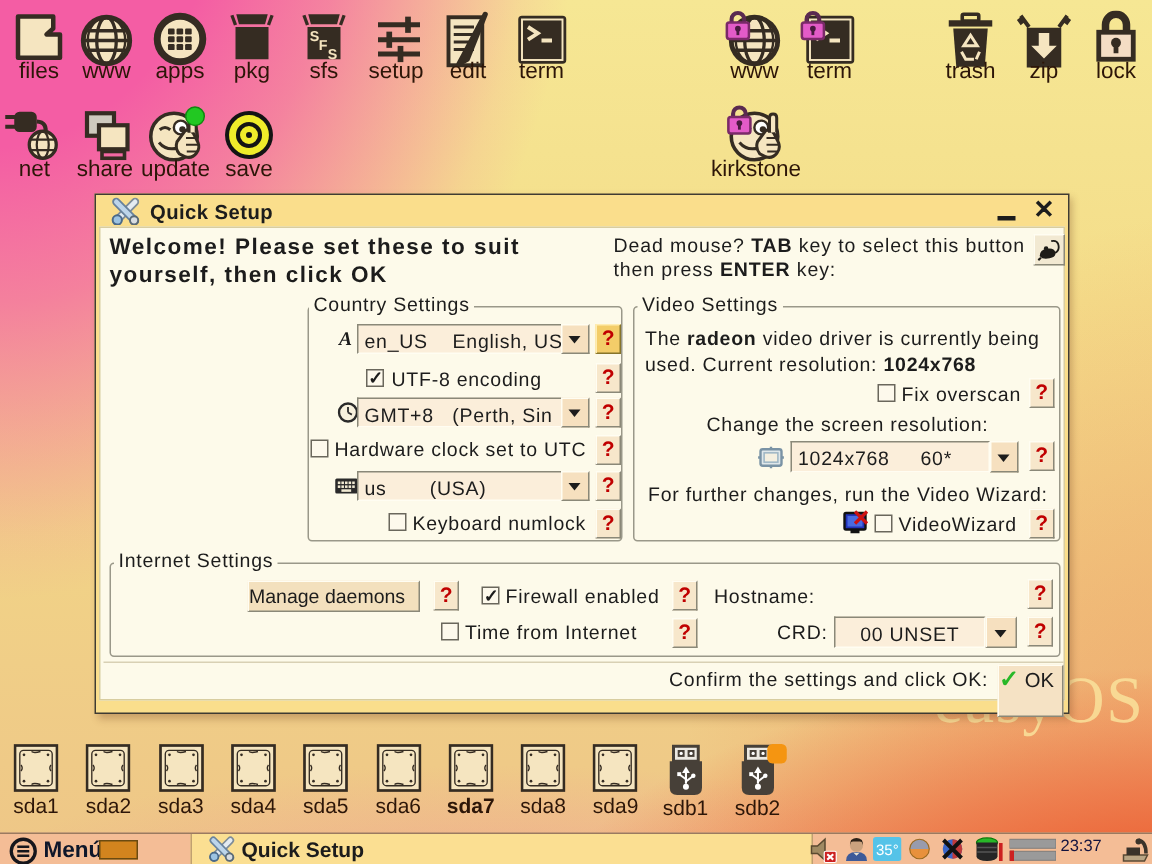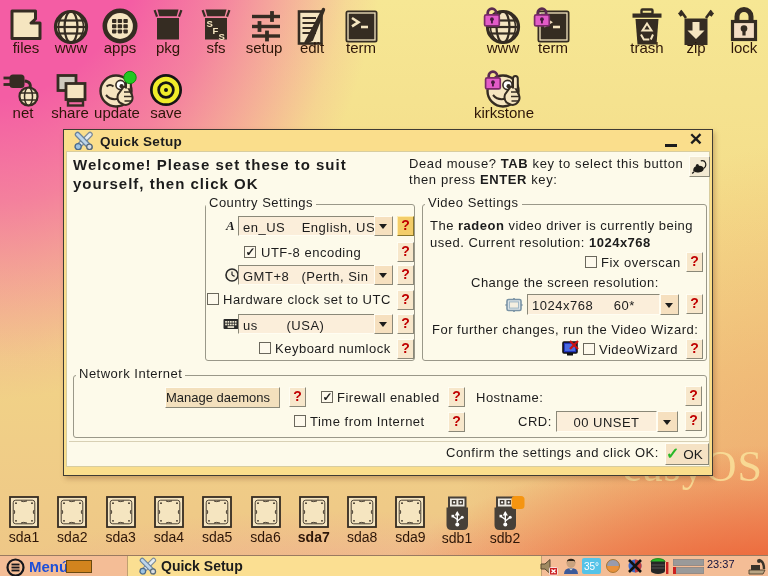--- a/index.html
+++ b/index.html
@@ -400,48 +400,48 @@
 <div class="txt" style="left:495px; top:188px;"><svg width="17" height="17" viewBox="0 0 17 17" style="">
           <rect x="1" y="2" width="14" height="11" rx="1" fill="#2233bb" stroke="#111" stroke-width="1.6"></rect>
           <rect x="3" y="4" width="10" height="7" fill="#4a6ae0"></rect>
           <rect x="5" y="13" width="6" height="2.5" fill="#111"></rect>
           <path d="M8 1 L16 9 M16 1 L8 9" stroke="#cc1111" stroke-width="2.2"></path>
         </svg></div>
 <div class="cb" style="left:516px; top:191px;"></div>
 <div class="txt" style="left:532px; top:190px;">VideoWizard</div>
 <div class="qbtn" style="left:619px; top:187px; width:17px; height:20px;">?</div>
 <div class="fieldset" style="left:6px; top:223px; width:634px; height:63px;"></div>
-<div class="legend" style="left:9px; top:214px;">Network Internet</div>
+<div class="legend" style="left:9px; top:214px;">Internet Settings</div>
 <div class="btn" style="left:98px; top:235px; width:115px; height:21px;line-height:20px; background:#f3e0bd;">Manage daemons</div>
 <div class="qbtn" style="left:222px; top:235px; width:17px; height:20px;">?</div>
 <div class="cb ck" style="left:254px; top:239px;"></div>
 <div class="txt" style="left:270px; top:238px;">Firewall enabled</div>
 <div class="qbtn" style="left:381px; top:235px; width:17px; height:20px;">?</div>
 <div class="txt" style="left:409px; top:238px;">Hostname:</div>
 <div class="qbtn" style="left:618px; top:234px; width:17px; height:20px;">?</div>
 <div class="cb" style="left:227px; top:263px;"></div>
 <div class="txt" style="left:243px; top:262px;">Time from Internet</div>
 <div class="qbtn" style="left:381px; top:260px; width:17px; height:20px;">?</div>
 <div class="txt" style="left:451px; top:262px;">CRD:</div>
 <div class="combo" style="left:489px; top:259px; width:101px; height:21px;text-align:center;">00 UNSET</div>
 <div class="cbtn" style="left:590px; top:259px; width:21px; height:21px;"></div>
 <div class="qbtn" style="left:618px; top:259px; width:17px; height:20px;">?</div>
 <div class="txt" style="left:2px; top:289px; width:640px; height:1px;background:#d8d0b4; height:1px;"></div>
 <div class="txt" style="left:379px; top:293px;">Confirm the settings and click OK:</div>
-<div class="btn" style="left:598px; top:291px; width:44px; height:22px;line-height:19px; font-size:13.5px; background:#f5e2c4;"><span style="color:#28b828; font-weight:bold; font-size:16px;">✓</span> OK</div>
+<div class="btn" style="left:598px; top:291px; width:44px; height:35px;line-height:19px; font-size:13.5px; background:#f5e2c4;"><span style="color:#28b828; font-weight:bold; font-size:16px;">✓</span> OK</div>
   </div>
 </div>
 <div id="taskbar">
 <div style="position:absolute; left:6px; top:2px;"><svg width="19" height="19" viewBox="0 0 19 19" style="">
         <circle cx="9.5" cy="9.5" r="8" fill="none" stroke="#16161c" stroke-width="2.2"></circle>
         <line x1="5.5" y1="6.5" x2="13.5" y2="6.5" stroke="#16161c" stroke-width="1.8"></line>
         <line x1="5.5" y1="9.5" x2="13.5" y2="9.5" stroke="#16161c" stroke-width="1.8"></line>
         <line x1="5.5" y1="12.5" x2="13.5" y2="12.5" stroke="#16161c" stroke-width="1.8"></line>
       </svg></div>
-<div style="position:absolute; left:29px; top:2px; font-size:15px; font-weight:bold; color:#1d4ed8;">Menú</div>
+<div style="position:absolute; left:29px; top:2px; font-size:15px; font-weight:bold; color:#0f172a;">Menú</div>
 <div style="position:absolute; left:66px; top:4px; width:26px; height:13px; background:#d2841e; border:1.5px solid #6a4a10;"></div>
 <div id="taskbtn">
       <span style="position:absolute; left:11px; top:1px;"><svg width="18" height="18" viewBox="0 0 18 18" style="">
           <g transform="scale(1)">
             <path d="M3.2 14.8 L14.6 3.2" stroke="#7e8c98" stroke-width="5" stroke-linecap="round"></path>
             <path d="M3.2 14.8 L14.6 3.2" stroke="#e4ebf1" stroke-width="2.8" stroke-linecap="round"></path>
             <path d="M3.2 3.2 L14.6 14.8" stroke="#68829c" stroke-width="5" stroke-linecap="round"></path>
             <path d="M3.2 3.2 L14.6 14.8" stroke="#bdd5ea" stroke-width="2.8" stroke-linecap="round"></path>
             <circle cx="3.8" cy="14.2" r="2.8" fill="#9cc3e2" stroke="#4a6a8a" stroke-width="1.2"></circle>
             <circle cx="14" cy="14.4" r="2.5" fill="#d8dde2" stroke="#5a6a76" stroke-width="1.2"></circle>

